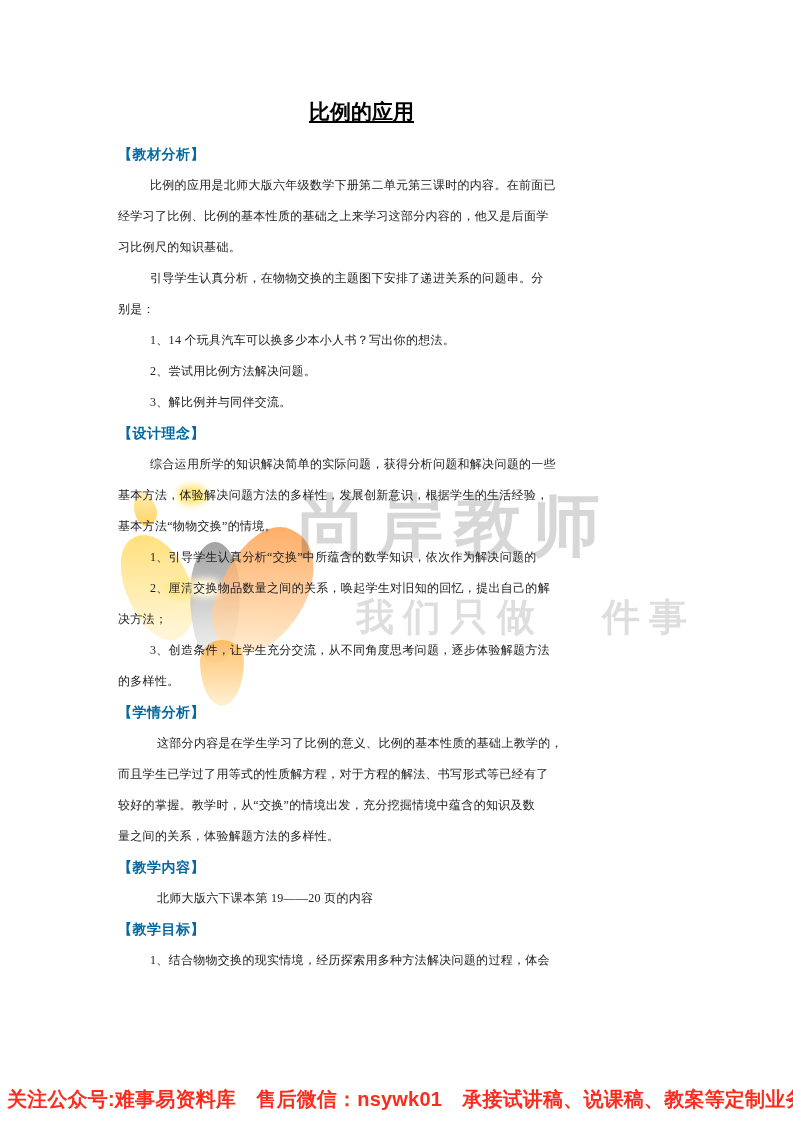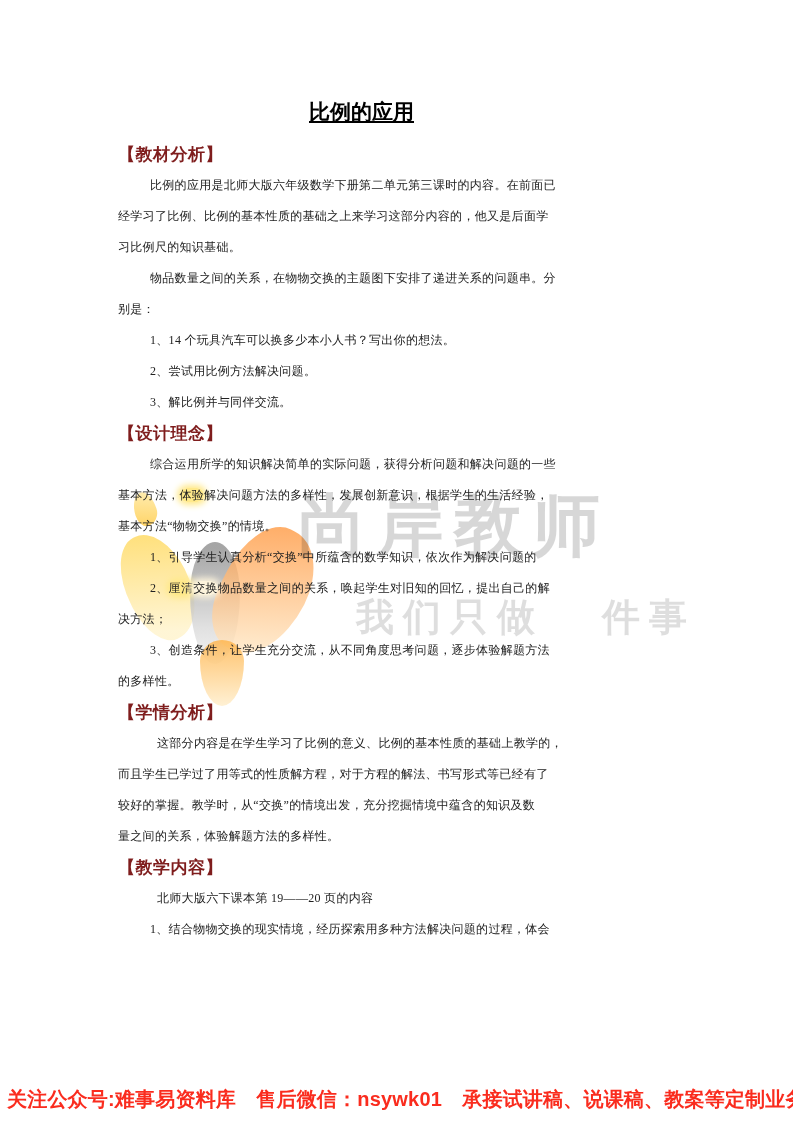--- a/index.html
+++ b/index.html
@@ -41,21 +41,21 @@
   .p-bottom{left:82px;top:172px;width:44px;height:66px;
          background:linear-gradient(180deg,#ffb347,#ffedc9);
          border-radius:50% 50% 50% 50% / 32% 32% 68% 68%;}
 
   
   .content{position:absolute;left:118px;top:97px;width:557px;z-index:1;}
   .doc-title{text-align:center;font-size:21px;line-height:30px;margin-bottom:12px;
              font-weight:700;color:#000;
              font-family:"Liberation Sans","DejaVu Sans",sans-serif;margin-right:70px;text-decoration:underline;}
   .line{font-size:12px;line-height:31px;letter-spacing:0.3px;white-space:nowrap;}
-  .heading{font-size:17px;line-height:31px;font-weight:700;color:#7f1d1d;letter-spacing:0.5px;
+  .heading{font-size:14px;line-height:31px;font-weight:700;color:#0369a1;letter-spacing:0.5px;
            font-family:"Liberation Sans","DejaVu Sans",sans-serif;}
   .ind{text-indent:32px;}
   .ind25{text-indent:39px;}
   .hl{background:var(--hl-yellow);border-radius:8px;box-shadow:0 0 6px 3px var(--hl-yellow);}
   .hl-soft{background:var(--hl-cream);border-radius:8px;box-shadow:0 0 6px 3px var(--hl-cream);}
 
   
   .footer{position:absolute;left:7px;top:1086px;width:786px;z-index:2;
           font-size:20px;line-height:27px;font-weight:700;color:var(--footer-red);
           font-family:"Liberation Sans","DejaVu Sans",sans-serif;
@@ -78,21 +78,21 @@
     <div class="wm-tagline"><span>我们只做</span><span class="gap">件事</span></div>
   </div>
 
   <div class="content">
     <div class="doc-title">比例的应用</div>
 
     <div class="heading">【教材分析】</div>
     <div class="line ind">比例的应用是北师大版六年级数学下册第二单元第三课时的内容。在前面已</div>
     <div class="line">经学习了比例、比例的基本性质的基础之上来学习这部分内容的，他又是后面学</div>
     <div class="line">习比例尺的知识基础。</div>
-    <div class="line ind">物品数量之间的关系，在物物交换的主题图下安排了递进关系的问题串。分</div>
+    <div class="line ind">引导学生认真分析，在物物交换的主题图下安排了递进关系的问题串。分</div>
     <div class="line">别是：</div>
     <div class="line ind">1、14 个玩具汽车可以换多少本小人书？写出你的想法。</div>
     <div class="line ind">2、尝试用比例方法解决问题。</div>
     <div class="line ind">3、解比例并与同伴交流。</div>
 
     <div class="heading">【设计理念】</div>
     <div class="line ind">综合运用所学的知识解决简单的实际问题，获得分析问题和解决问题的一些</div>
     <div class="line"><span>基本方法，</span><span class="hl">体验</span><span>解决问题方法的多样性，发展创新意识，根据学生的生活经验，</span></div>
     <div class="line">基本方法“物物交换”的情境。</div>
     <div class="line ind">1、引导学生认真分析“交换”中所蕴含的数学知识，依次作为解决问题的</div>
@@ -103,17 +103,18 @@
 
     <div class="heading">【学情分析】</div>
     <div class="line ind25">这部分内容是在学生学习了比例的意义、比例的基本性质的基础上教学的，</div>
     <div class="line">而且学生已学过了用等式的性质解方程，对于方程的解法、书写形式等已经有了</div>
     <div class="line">较好的掌握。教学时，从“交换”的情境出发，充分挖掘情境中蕴含的知识及数</div>
     <div class="line">量之间的关系，体验解题方法的多样性。</div>
 
     <div class="heading">【教学内容】</div>
     <div class="line ind25">北师大版六下课本第 19——20 页的内容</div>
 
+    <div class="heading">【教学目标】</div>
     <div class="line ind">1、结合物物交换的现实情境，经历探索用多种方法解决问题的过程，体会</div>
   </div>
 
   <div class="footer">关注公众号:难事易资料库　售后微信：nsywk01　承接试讲稿、说课稿、教案等定制业务</div>
 </div>
 
 </body></html>

